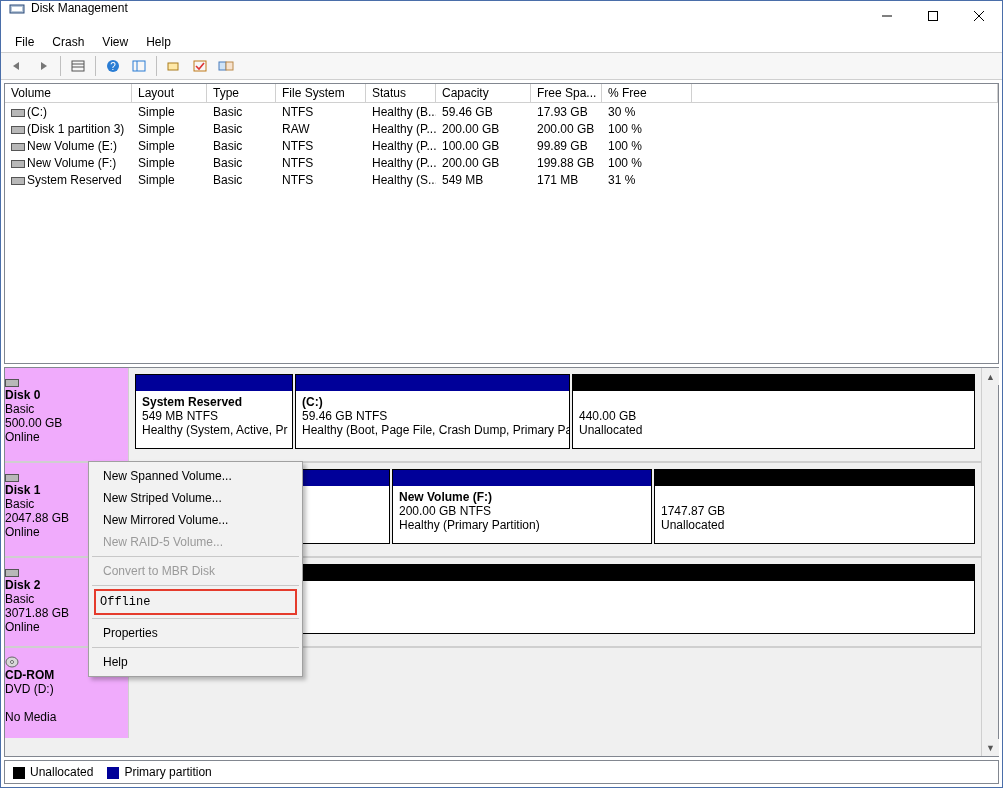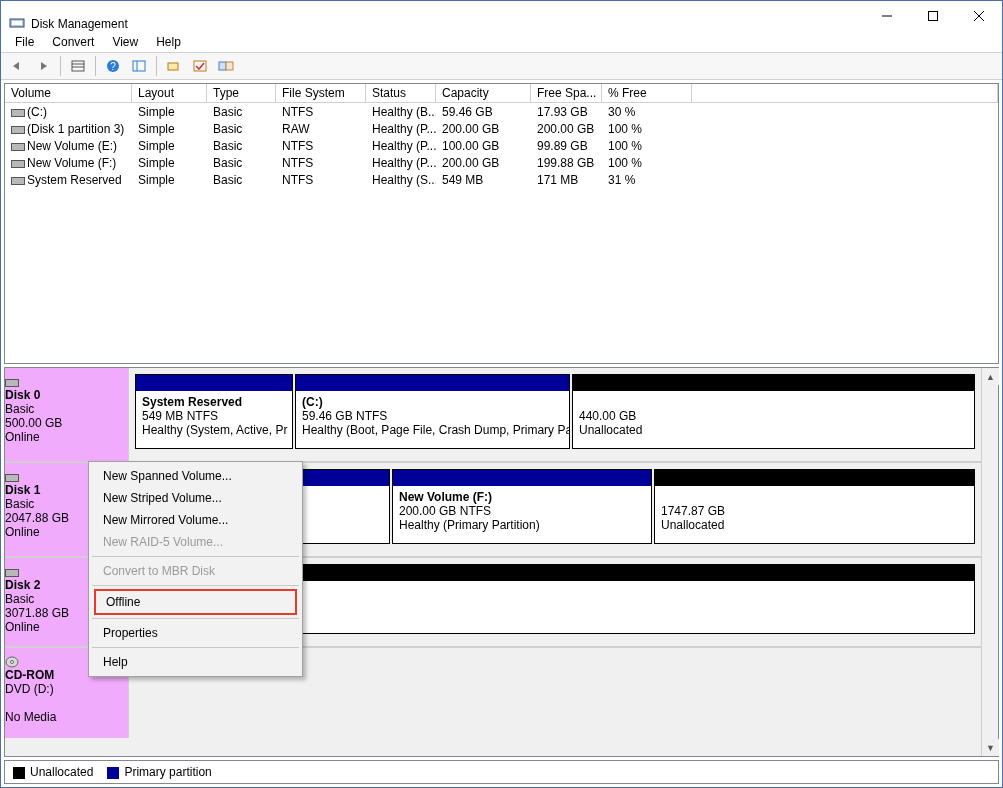--- a/index.html
+++ b/index.html
@@ -19,21 +19,21 @@
     height: 788px;
     border: 1px solid #4a6ea9;
     background: #fff;
     display: flex;
     flex-direction: column;
     position: relative;
   }
   .titlebar {
     height: 30px;
     display: flex;
-    align-items: flex-end;
+    align-items: flex-start;
     padding: 0 0 0 8px;
     background: #fff;
   }
   .titlebar .app-icon {
     width: 16px; height: 16px;
     margin-right: 6px;
     display: inline-flex; align-items:center;justify-content:center;
   }
   .titlebar .title { flex: 1; }
   .win-controls { display:flex; height:100%; }
@@ -199,21 +199,22 @@
   }
   .context-menu .mi {
     padding:4px 12px;
     white-space:nowrap;
   }
   .context-menu .mi.disabled { color:#9a9a9a; }
   .context-menu .sep { height:1px; background:#c8c8c8; margin:3px 1px;}
   .context-menu .mi.highlight {
     border:2px solid #e53b2c;
     margin:1px 3px;
-    padding:4px 10px;
+    padding:4px 4px;
+    font-family:Liberation Mono, monospace;
   }
 
   svg { display:block; }
 </style>
 </head>
 <body>
 
 <div class="window">
 
   <div class="titlebar">
@@ -239,21 +240,21 @@
         <svg width="10" height="10">
             <line x1="0" y1="0" x2="10" y2="10" stroke="#000"></line>
             <line x1="10" y1="0" x2="0" y2="10" stroke="#000"></line>
           </svg>
       </div>
     </div>
   </div>
 
   <div class="menubar">
     <div class="menu-item">File</div>
-    <div class="menu-item">Convert</div>
+    <div class="menu-item">Crash</div>
     <div class="menu-item">View</div>
     <div class="menu-item">Help</div>
   </div>
 
   <div class="toolbar">
     <div class="tb-btn">
         <svg width="14" height="12">
           <path d="M9 2 L3 6 L9 10 Z" fill="#777"></path>
         </svg>
       </div>

